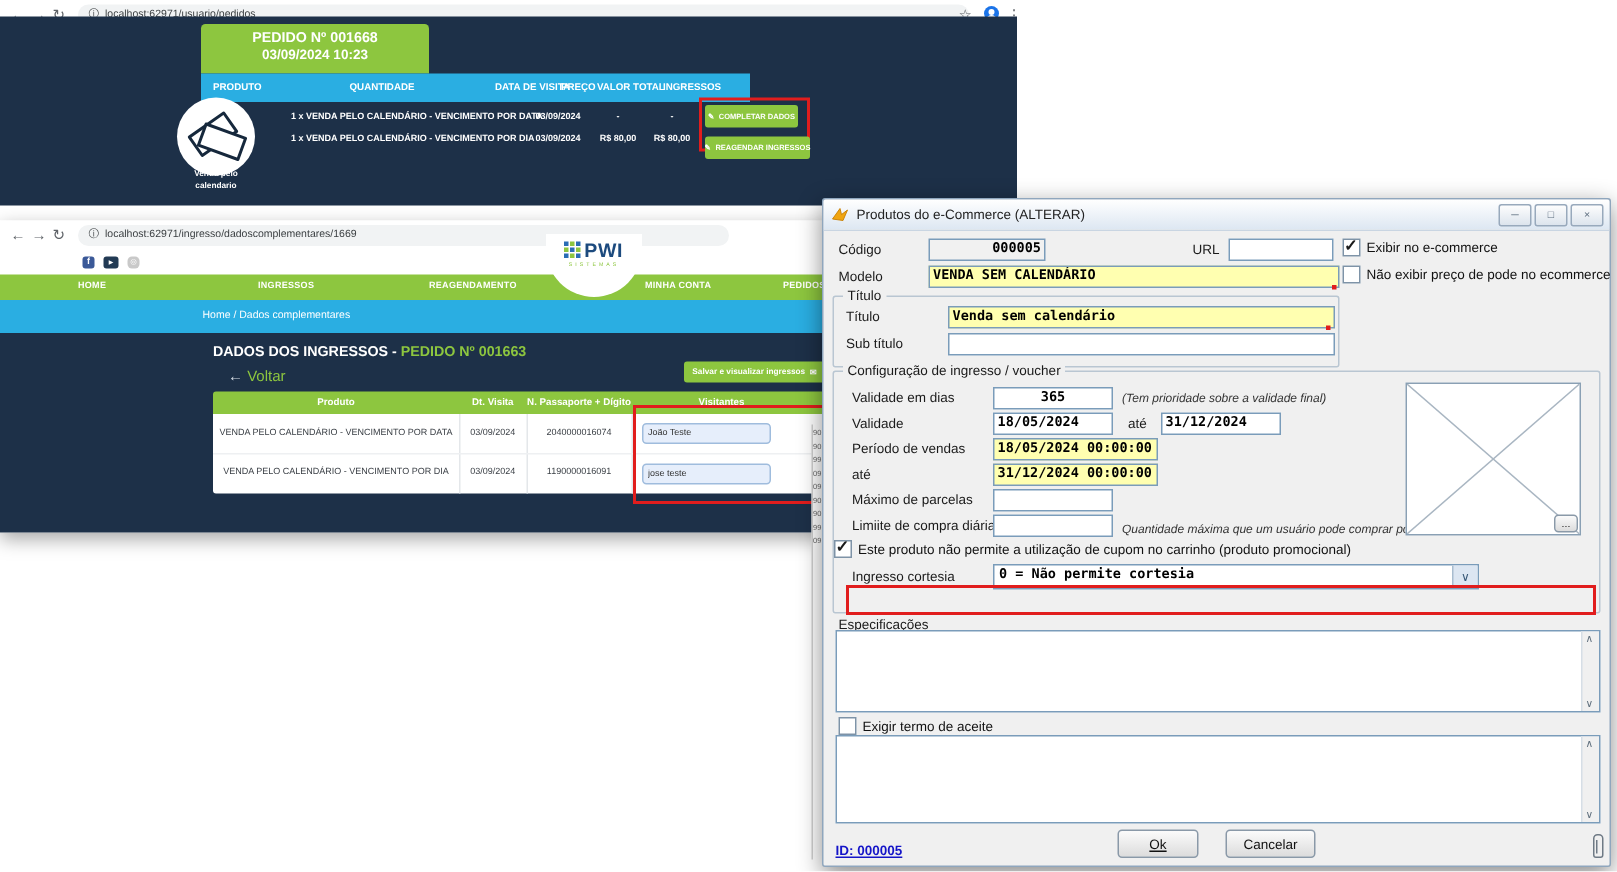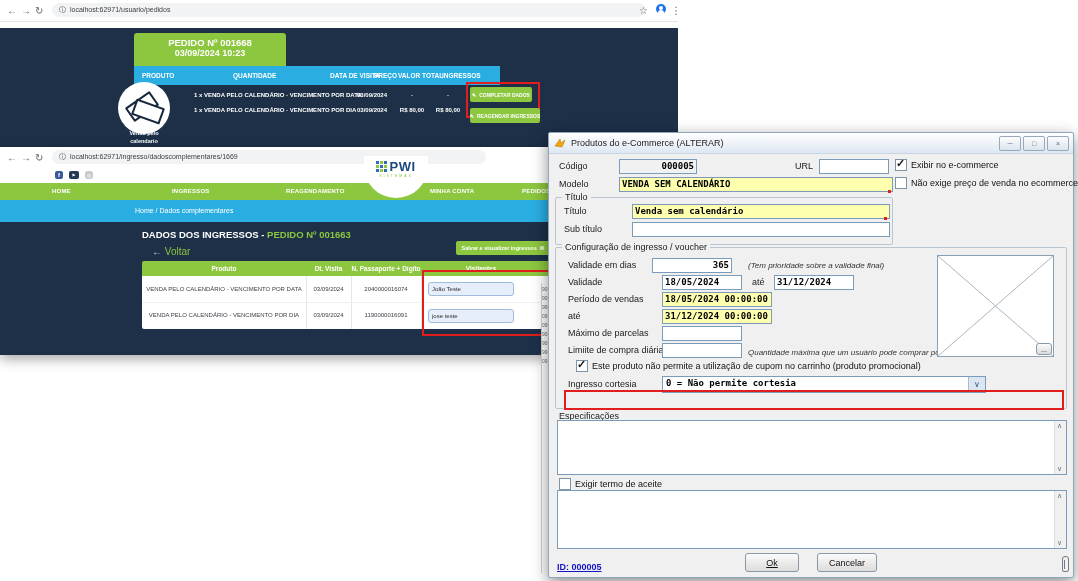--- a/index.html
+++ b/index.html
@@ -84,21 +84,21 @@
       <span class="nicon" style="left:21px;top:3px;">→</span>
       <span class="nicon" style="left:35px;top:3px;">↻</span>
       <div class="pill" style="left:52px;top:3px;width:580px;height:14px;">
         <span>ⓘ</span>
         <span>localhost:62971/usuario/pedidos</span>
       </div>
       <span class="nicon" style="left:639px;top:3px;">☆</span>
       <span class="avatar" style="left:656px;top:4px;"></span>
       <span class="nicon" style="left:671px;top:3px;">⋮</span>
     </div>
-    <div class="navy abs" style="left:0;top:28px;right:0;height:126px;">
+    <div class="navy abs" style="left:0;top:11px;right:0;height:126px;">
       <div class="greenbar abs" style="left:134px;top:5px;width:152px;height:33px;border-radius:3px 3px 0 0;text-align:center;">
         <div class="wh b" style="font-size:9.5px;margin-top:4px;">PEDIDO Nº 001668</div>
         <div class="wh b" style="font-size:9px;">03/09/2024 10:23</div>
       </div>
       <div class="bluebar abs" style="left:134px;top:38px;width:366px;height:19px;">
         <span class="thcell" style="left:8px;top:6px;">PRODUTO</span>
         <span class="thcell" style="left:99px;top:6px;">QUANTIDADE</span>
         <span class="thcell" style="left:196px;top:6px;">DATA DE VISITA</span>
         <span class="thcell" style="left:240px;top:6px;">PREÇO</span>
         <span class="thcell" style="left:264px;top:6px;">VALOR TOTAL</span>
@@ -246,58 +246,58 @@
     <div class="cb on" style="left:346px;top:26px;">
       <span class="bx"></span>
         <span>Exibir no e-commerce</span>
     </div>
 
     <span class="lbl" style="left:10px;top:46px;">Modelo</span>
     <div class="fld yellow" style="left:70px;top:44px;width:268px;">VENDA SEM CALENDÁRIO</div>
     <span class="reddot" style="left:339px;top:57px;"></span>
     <div class="cb" style="left:346px;top:44px;">
       <span class="bx"></span>
-        <span>Não exige preço de venda no ecommerce</span>
+        <span>Não exibir preço de pode no ecommerce</span>
     </div>
 
     <div class="grp" style="left:6px;top:64px;width:336px;height:46px;">
       <span class="cap">Título</span>
       <span class="lbl" style="left:8px;top:8px;">Título</span>
       <div class="fld yellow" style="left:76px;top:6px;width:252px;">Venda sem calendário</div>
       <span class="reddot" style="left:328px;top:19px;"></span>
       <span class="lbl" style="left:8px;top:26px;">Sub título</span>
       <div class="fld" style="left:76px;top:24px;width:252px;"></div>
     </div>
 
     <div class="grp" style="left:6px;top:114px;width:510px;height:160px;">
       <span class="cap">Configuração de ingresso / voucher</span>
 
       <span class="lbl" style="left:12px;top:12px;">Validade em dias</span>
-      <div class="fld" style="left:96px;top:10px;width:74px;text-align:right;">365</div>
+      <div class="fld" style="left:106px;top:10px;width:74px;text-align:center;">365</div>
       <span class="note" style="left:192px;top:13px;">(Tem prioridade sobre a validade final)</span>
 
       <span class="lbl" style="left:12px;top:29px;">Validade</span>
       <div class="fld" style="left:106px;top:27px;width:74px;">18/05/2024</div>
       <span class="lbl" style="left:196px;top:29px;">até</span>
       <div class="fld" style="left:218px;top:27px;width:74px;">31/12/2024</div>
 
       <span class="lbl" style="left:12px;top:46px;">Período de vendas</span>
       <div class="fld yellow" style="left:106px;top:44px;width:104px;">18/05/2024 00:00:00</div>
 
       <span class="lbl" style="left:12px;top:63px;">até</span>
       <div class="fld yellow" style="left:106px;top:61px;width:104px;">31/12/2024 00:00:00</div>
 
       <span class="lbl" style="left:12px;top:80px;">Máximo de parcelas</span>
       <div class="fld" style="left:106px;top:78px;width:74px;"></div>
 
       <span class="lbl" style="left:12px;top:97px;">Limiite de compra diária</span>
       <div class="fld" style="left:106px;top:95px;width:74px;"></div>
       <span class="note" style="left:192px;top:100px;">Quantidade máxima que um usuário pode comprar por dia</span>
 
-      <div class="cb on" style="left:20px;top:112px;">
+      <div class="cb on" style="left:0;top:112px;">
         <span class="bx"></span>
           <span>Este produto não permite a utilização de cupom no carrinho (produto promocional)</span>
       </div>
 
       <span class="lbl" style="left:12px;top:131px;">Ingresso cortesia</span>
       <div class="combo" style="left:106px;top:128px;width:322px;">
         <span class="val">0 = Não permite cortesia</span>
         <span class="arr">∨</span>
       </div>
 

